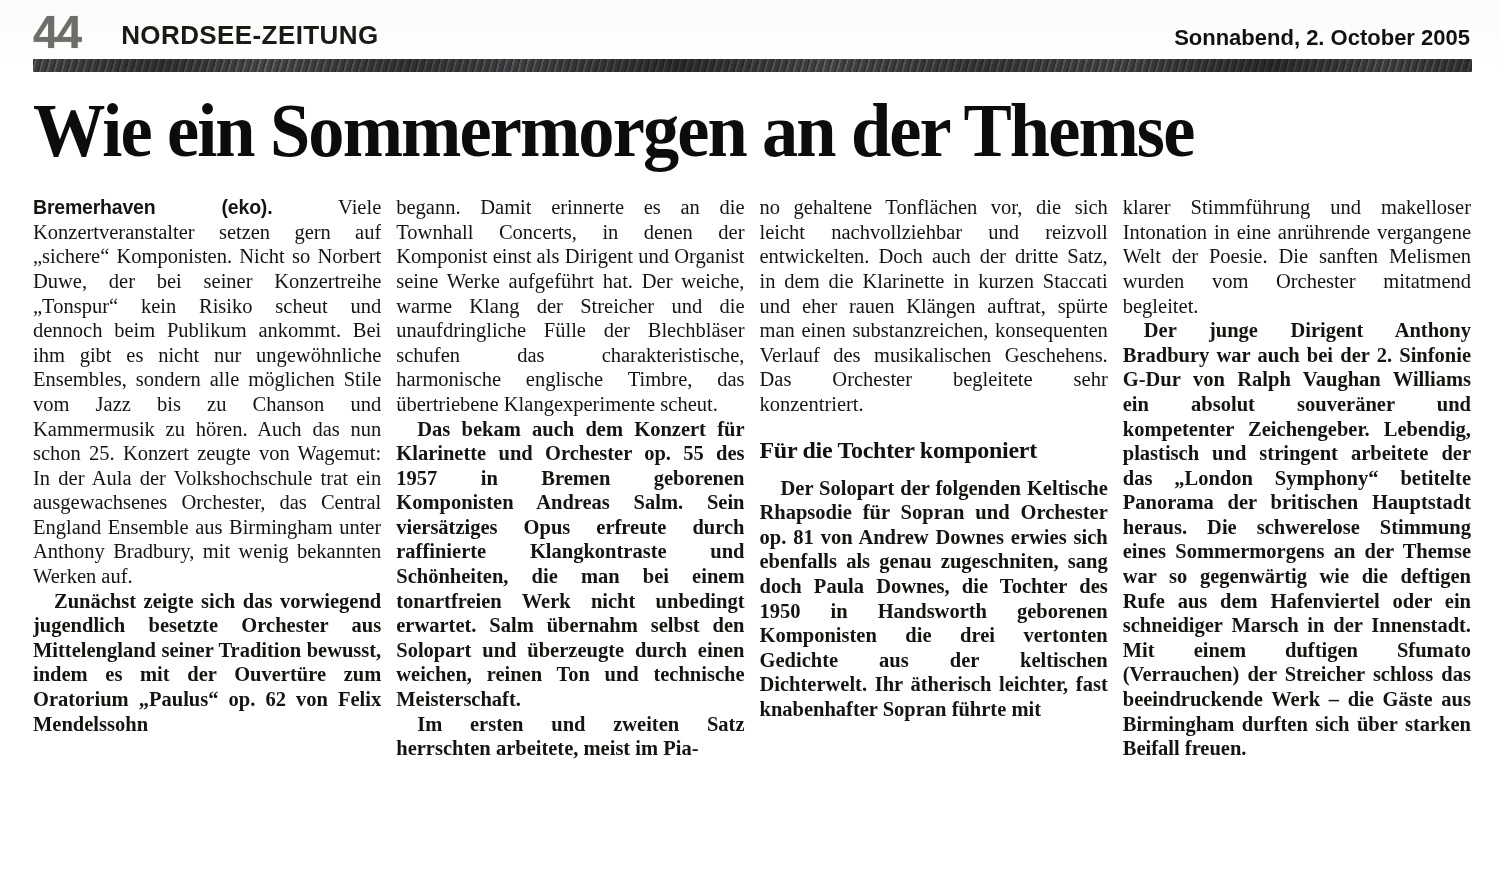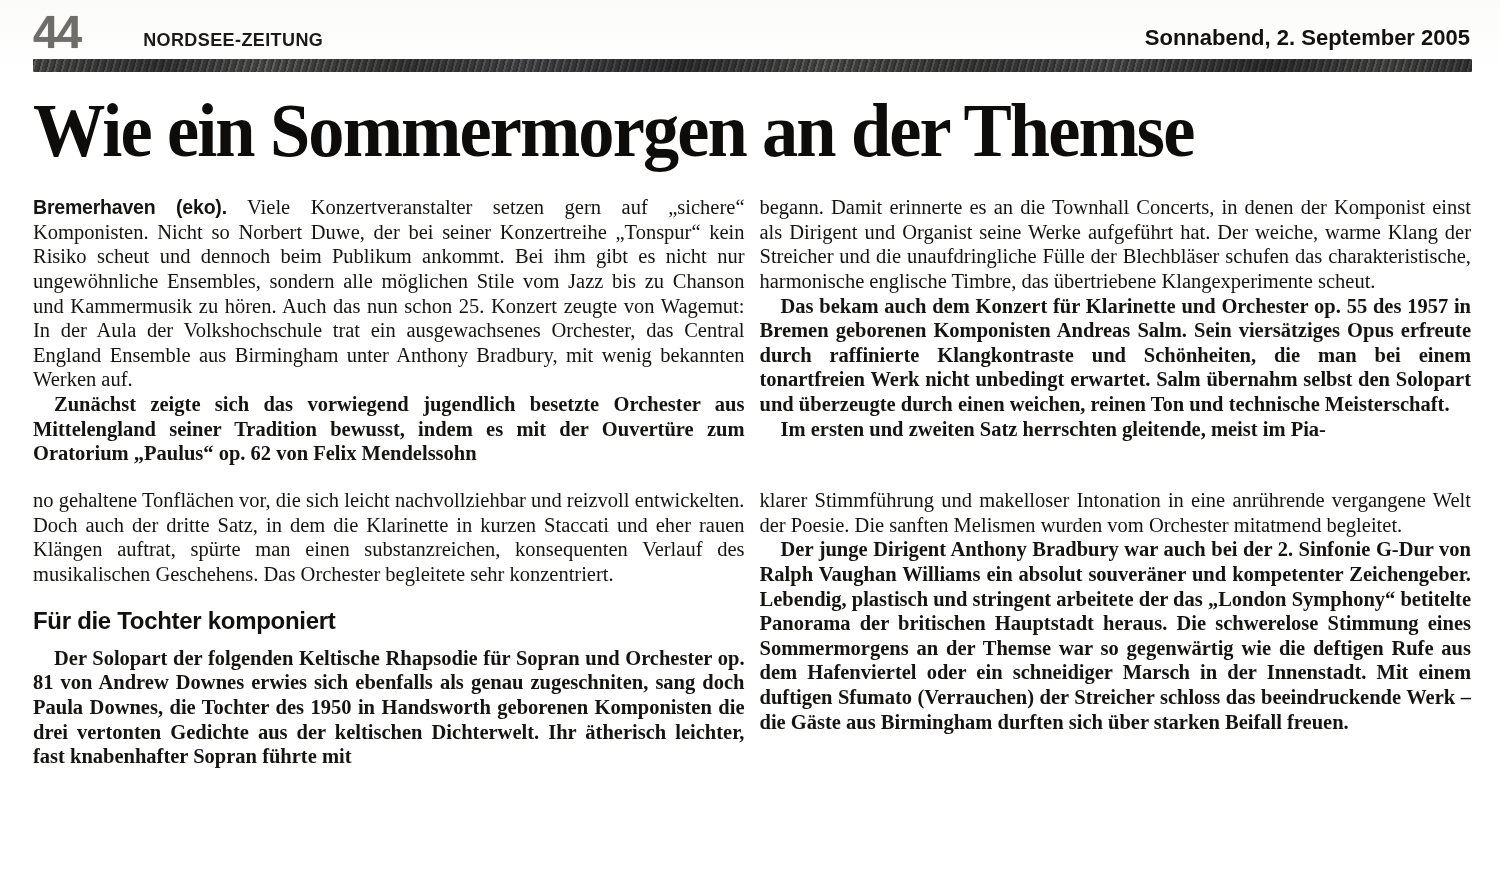--- a/index.html
+++ b/index.html
@@ -21,22 +21,22 @@
     font-family:"Liberation Sans", sans-serif;
   }
   .masthead-left { display:flex; align-items:flex-end; }
   .page-number {
     font-size:46px; font-weight:bold; line-height:0.82;
     color:#6f6d6a;
     text-shadow:0 0 1px #9a9894;
     letter-spacing:-2px;
   }
   .paper-name {
-    font-size:18px; font-weight:bold; color:#1c1a17;
-    margin-left:63px; letter-spacing:0.4px;
+    font-size:26px; font-weight:bold; color:#1c1a17;
+    margin-left:41px; letter-spacing:0.4px;
     padding-bottom:1px;
   }
   .issue-date {
     font-size:22px; font-weight:bold; color:#141210;
     padding-bottom:1px;
   }
   
   .band {
     height:13px; margin:7px 28px 0 33px;
     background-image:
@@ -60,75 +60,75 @@
     font-family:"Liberation Sans", sans-serif;
     font-weight:bold;
     font-size:28.5px; line-height:1.1;
     letter-spacing:-0.4px;
     color:#121110;
     white-space:nowrap;
   }
   
   .cols {
     display:grid;
-    grid-template-columns:repeat(2, 1fr);
+    grid-template-columns:repeat(4, 1fr);
     column-gap:15px;
     margin:27px 29px 0 33px;
     height:596px; overflow:hidden;
   }
   .col { overflow:hidden; }
   .col p {
     margin:0;
     font-size:20.5px; line-height:24.6px;
     text-align:justify;
     color:#161411;
   }
   .col p.indent { text-indent:21px;font-weight:bold; }
   .lead-in {
     font-family:"Liberation Sans", sans-serif;
     font-weight:bold; font-size:19.5px;
     letter-spacing:-0.2px;
   }
   .crosshead {
-    font-family:Liberation Sans, sans-serif;
+    font-family:Liberation Serif, serif;
     font-weight:bold; font-size:24px; line-height:1.05;
     letter-spacing:-0.3px;
     margin:21px 0 13px 0;
     color:#121110;
   }
 </style>
 </head>
 <body>
 
 <div class="page">
 
   <div class="masthead">
     <div class="masthead-left">
       <span class="page-number">44</span>
       <span class="paper-name">NORDSEE-ZEITUNG</span>
     </div>
-    <span class="issue-date">Sonnabend, 2. September 2005</span>
+    <span class="issue-date">Sonnabend, 2. October 2005</span>
   </div>
 
   <div class="band"></div>
 
   <h1 class="headline">Wie ein Sommermorgen an der Themse</h1>
 
 
   <div class="cols">
 
     <div class="col">
       <p><span class="lead-in">Bremerhaven (eko).</span> <span>Viele Konzertveranstalter setzen gern auf „sichere“ Komponisten. Nicht so Norbert Duwe, der bei seiner Konzertreihe „Tonspur“ kein Risiko scheut und dennoch beim Publikum ankommt. Bei ihm gibt es nicht nur ungewöhnliche Ensembles, sondern alle möglichen Stile vom Jazz bis zu Chanson und Kammermusik zu hören. Auch das nun schon 25. Konzert zeugte von Wagemut: In der Aula der Volkshochschule trat ein ausgewachsenes Orchester, das Central England Ensemble aus Birmingham unter Anthony Bradbury, mit wenig bekannten Werken auf.</span></p>
       <p class="indent">Zunächst zeigte sich das vorwiegend jugendlich besetzte Orchester aus Mittelengland seiner Tradition bewusst, indem es mit der Ouvertüre zum Oratorium „Paulus“ op. 62 von Felix Mendelssohn</p>
     </div>
 
     <div class="col">
       <p>begann. Damit erinnerte es an die Townhall Concerts, in denen der Komponist einst als Dirigent und Organist seine Werke aufgeführt hat. Der weiche, warme Klang der Streicher und die unaufdringliche Fülle der Blechbläser schufen das charakteristische, harmonische englische Timbre, das übertriebene Klangexperimente scheut.</p>
       <p class="indent">Das bekam auch dem Konzert für Klarinette und Orchester op. 55 des 1957 in Bremen geborenen Komponisten Andreas Salm. Sein viersätziges Opus erfreute durch raffinierte Klangkontraste und Schönheiten, die man bei einem tonartfreien Werk nicht unbedingt erwartet. Salm übernahm selbst den Solopart und überzeugte durch einen weichen, reinen Ton und technische Meisterschaft.</p>
-      <p class="indent">Im ersten und zweiten Satz herrschten gleitende, meist im Pia-</p>
+      <p class="indent">Im ersten und zweiten Satz herrschten arbeitete, meist im Pia-</p>
     </div>
 
     <div class="col">
       <p>no gehaltene Tonflächen vor, die sich leicht nachvollziehbar und reizvoll entwickelten. Doch auch der dritte Satz, in dem die Klarinette in kurzen Staccati und eher rauen Klängen auftrat, spürte man einen substanzreichen, konsequenten Verlauf des musikalischen Geschehens. Das Orchester begleitete sehr konzentriert.</p>
       <div class="crosshead">Für die Tochter komponiert</div>
       <p class="indent">Der Solopart der folgenden Keltische Rhapsodie für Sopran und Orchester op. 81 von Andrew Downes erwies sich ebenfalls als genau zugeschniten, sang doch Paula Downes, die Tochter des 1950 in Handsworth geborenen Komponisten die drei vertonten Gedichte aus der keltischen Dichterwelt. Ihr ätherisch leichter, fast knabenhafter Sopran führte mit</p>
     </div>
 
     <div class="col">
       <p>klarer Stimmführung und makelloser Intonation in eine anrührende vergangene Welt der Poesie. Die sanften Melismen wurden vom Orchester mitatmend begleitet.</p>

